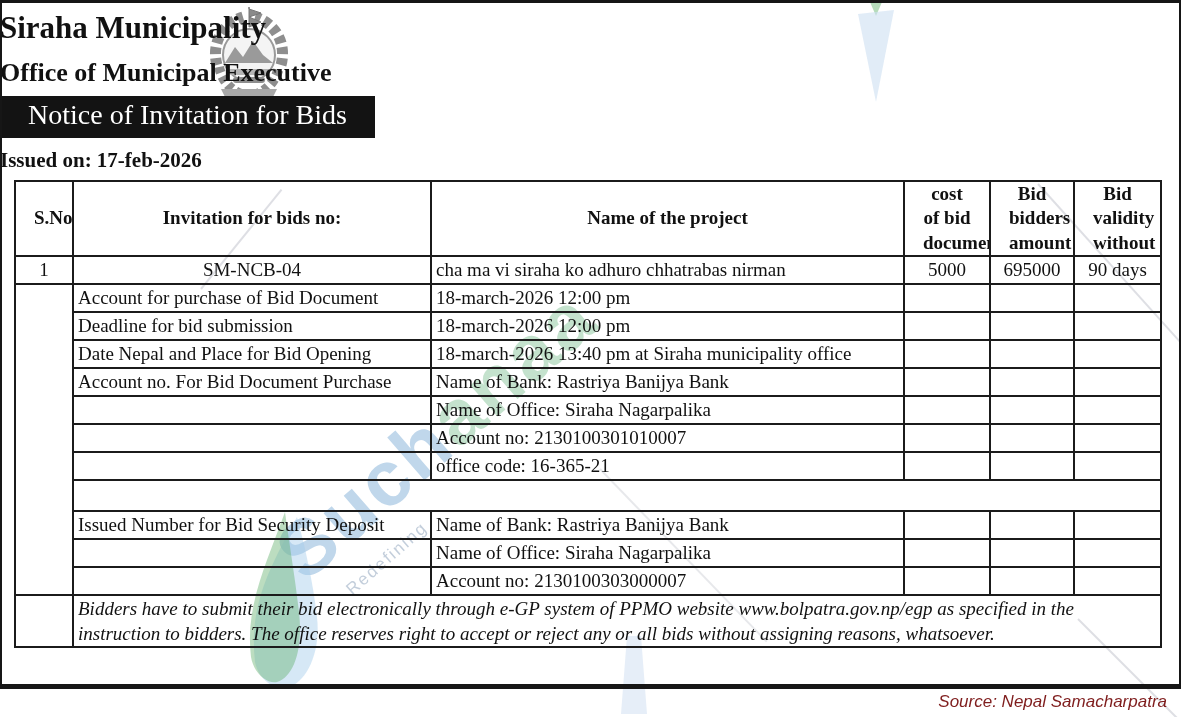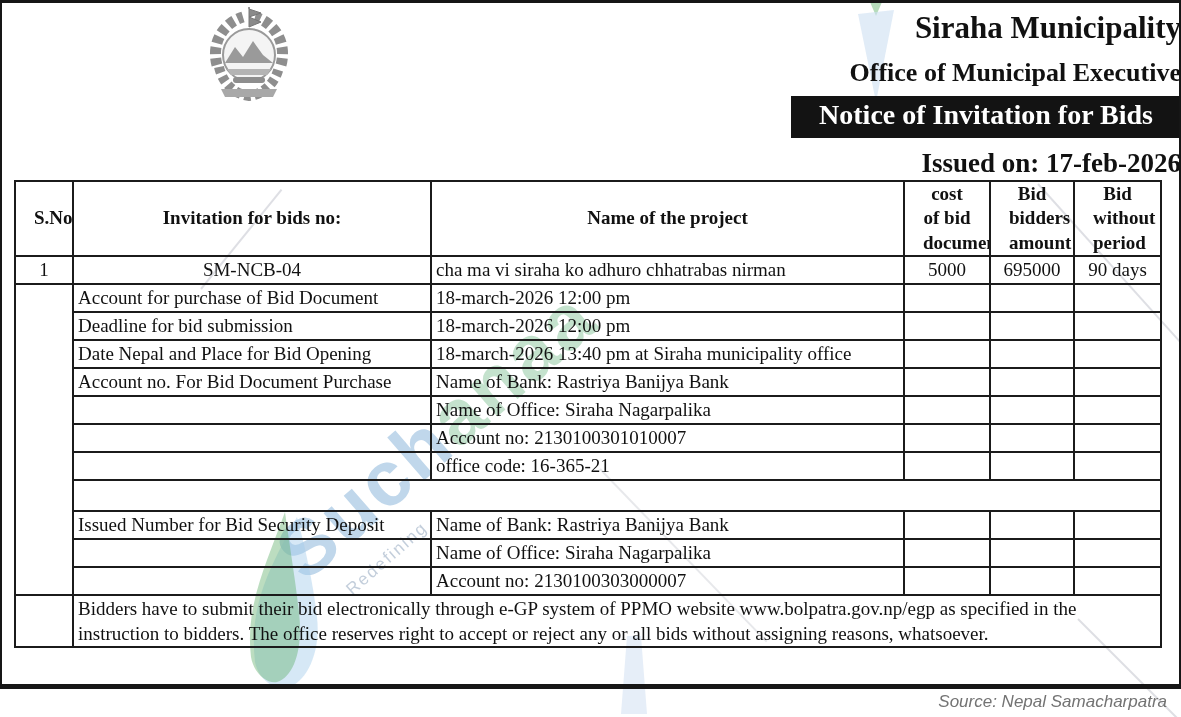--- a/index.html
+++ b/index.html
@@ -9,51 +9,51 @@
     font-family:"Liberation Serif","DejaVu Serif",serif;
   }
   
   .frame {
     position:absolute; left:0; top:0; width:1181px; height:689px;
     box-sizing:border-box; z-index:3; pointer-events:none;
     border-top:3px solid #161616; border-left:2px solid #161616;
     border-right:2px solid #161616; border-bottom:5px solid #161616;
   }
   
-  .hdr { position:absolute; left:0; width:1181px; text-align:right; z-index:2; }
+  .hdr { position:absolute; left:0; width:1181px; text-align:left; z-index:2; }
   .title    { top:10px;  font-size:31px; font-weight:bold; }
   .subtitle { top:58px;  font-size:26px; font-weight:bold; }
   .bannerwrap { top:96px; }
   .banner {
     display:inline-block; background:#131313; color:#ffffff;
-    font-size:28px; font-weight:bold; padding:3px 28px 7px 28px;
-  }
-  .issued   { top:148px; font-size:27px; font-weight:bold; }
+    font-size:28px; font-weight:normal; padding:3px 28px 7px 28px;
+  }
+  .issued   { top:148px; font-size:21px; font-weight:bold; }
   .logo { position:absolute; left:203px; top:5px; z-index:2; }
   
   table.notice {
     position:absolute; left:14px; top:180px; width:1146px; z-index:2;
     border-collapse:collapse; table-layout:fixed;
   }
   table.notice td, table.notice th {
     border:2px solid #1b1b1b; font-size:19px; padding:0 4px;
     overflow:hidden; background:transparent; font-weight:normal;
   }
   table.notice th { font-weight:bold; text-align:center; line-height:1.28; padding:0 18px; }
   tr.hdr-row  { height:74px; }
   tr.r        { height:28px; }
   tr.spacer   { height:31px; }
   tr.note-row { height:48px; }
   td.center { text-align:center; }
-  td.note   { line-height:1.33; padding:2px 7px; }
+  td.note   { line-height:1.33; padding:2px 7px;font-style:italic; }
   
   .source {
     position:absolute; right:14px; top:692px; z-index:3;
     font-family:"Liberation Sans","DejaVu Sans",sans-serif;
-    font-style:italic; font-size:17px; color:#737373;
+    font-style:italic; font-size:17px; color:#7f1d1d;
   }
   
   .wm { position:absolute; z-index:1; pointer-events:none; }
   .wm-text {
     left:288px; top:518px; transform:rotate(-41deg); transform-origin:left center;
     font-family:"Liberation Sans","DejaVu Sans",sans-serif;
     font-weight:bold; font-size:78px; letter-spacing:3px; white-space:nowrap;
   }
   .wm-text .p1 { color:rgba(130,175,215,0.50); }
   .wm-text .p2 { color:rgba(125,190,145,0.45); }
@@ -122,21 +122,21 @@
       <col style="width:84px">
       <col style="width:87px">
   </colgroup>
   <tbody>
     <tr class="hdr-row">
       <th>S.No.</th>
       <th>Invitation for bids no:</th>
       <th>Name of the project</th>
       <th>cost of bid document</th>
       <th>Bid bidders amount</th>
-      <th>Bid without period</th>
+      <th>Bid validity without</th>
     </tr>
     <tr class="r">
       <td class="center">1</td>
       <td class="center">SM-NCB-04</td>
       <td>cha ma vi siraha ko adhuro chhatrabas nirman</td>
       <td class="center">5000</td>
       <td class="center">695000</td>
       <td class="center">90 days</td>
     </tr>
     <tr class="r">

